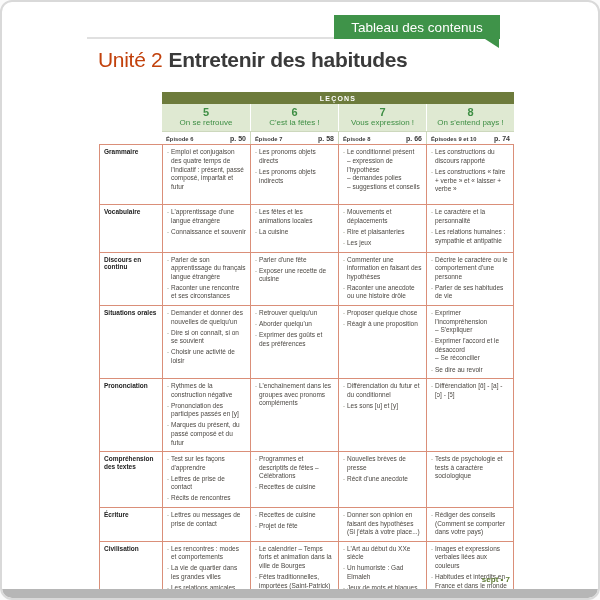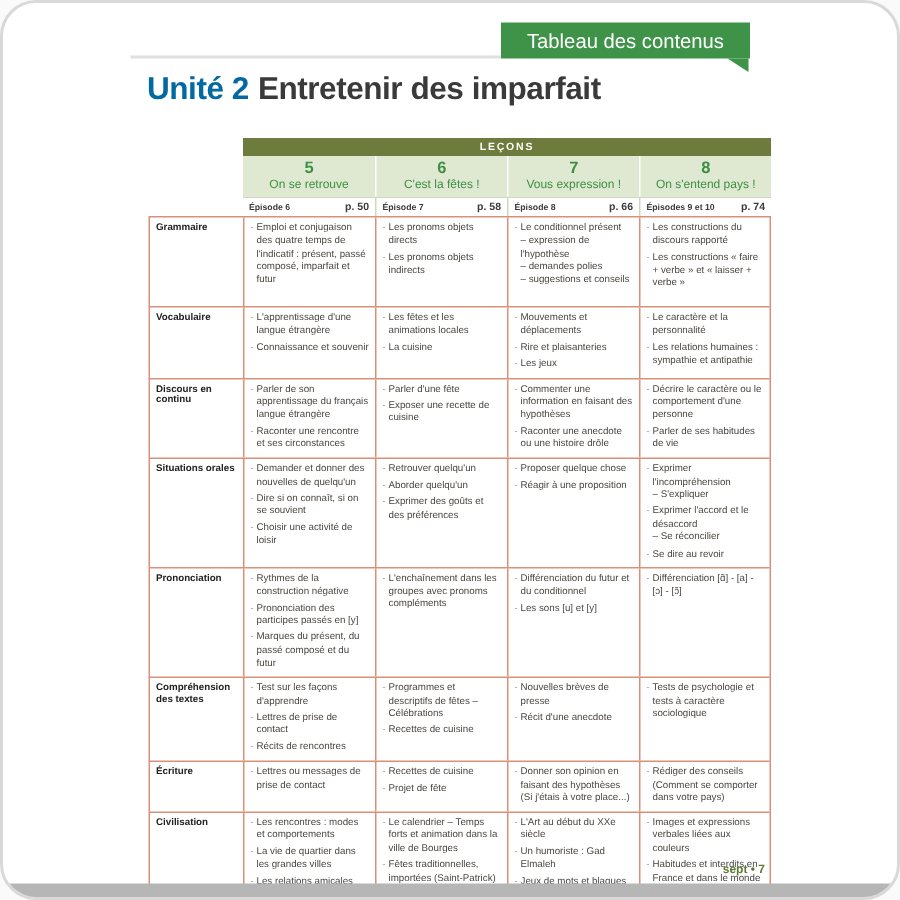--- a/index.html
+++ b/index.html
@@ -1,27 +1,27 @@
 <!DOCTYPE html>
 <html><head>
 <meta charset="utf-8">
 <style>
   html,body{margin:0;padding:0;background:#eee;}
   .stage{position:relative;width:600px;height:600px;background:#fafafa;font-family:"Liberation Sans",sans-serif;overflow:hidden;}
-  .card{position:absolute;inset:0;background:#fff;border:2px solid #d9d9d9;border-radius:24px;box-sizing:border-box;overflow:hidden;}
+  .card{position:absolute;inset:0;background:#fff;border:2px solid #d9d9d9;border-radius:12px;box-sizing:border-box;overflow:hidden;}
   .bottom-bar{position:absolute;left:0;right:0;bottom:0;height:9px;background:#b6b6b6;border-radius:0 0 14px 14px;}
 
   
   .rule{position:absolute;left:85px;top:35px;width:247px;height:2px;background:#e0e0e0;}
   .banner{position:absolute;left:332px;top:13px;width:166px;height:24px;background:#3f9349;color:#fff;
           font-size:13.5px;display:flex;align-items:center;justify-content:center;}
   .banner-tail{position:absolute;left:483px;top:37px;width:0;height:0;
           border-top:9px solid #3f9349;border-left:14px solid transparent;}
   .unit-title{position:absolute;left:96px;top:46px;font-size:21px;letter-spacing:-0.3px;white-space:nowrap;}
-  .unit-title .num{color:#0369a1;font-weight:bold;margin-right:6px;}
+  .unit-title .num{color:#c2410c;font-weight:normal;margin-right:6px;}
   .unit-title .txt{color:#3a3a3a;font-weight:bold;}
 
   
   .table{position:absolute;left:97px;top:90px;width:415px;}
   .thead{margin-left:63px;width:352px;}
   .lecons{height:12px;background:#6d7b3c;color:#fff;font-size:7px;font-weight:bold;letter-spacing:1.2px;
           display:flex;align-items:center;justify-content:center;}
   .hrow{display:grid;grid-template-columns:88px 88px 88px 88px;background:#dfe9d2;}
   .hcell{padding:3px 2px 4px;text-align:center;color:#3e8e44;}
   .hcell+.hcell{border-left:1px solid #fff;}
@@ -60,21 +60,21 @@
 <div class="stage">
   <div class="card">
 
     <div class="rule"></div>
     <div class="banner">
       <span>Tableau des contenus</span>
     </div>
     <div class="banner-tail"></div>
 
     <div class="unit-title">
-      <span class="num">Unité 2</span><span class="txt">Entretenir des imparfait</span>
+      <span class="num">Unité 2</span><span class="txt">Entretenir des habitudes</span>
     </div>
 
     <div class="table">
       <div class="thead">
         <div class="lecons">LEÇONS</div>
         <div class="hrow">
             <div class="hcell">
               <div class="hnum">5</div>
               <div class="htitle">On se retrouve</div>
             </div>

